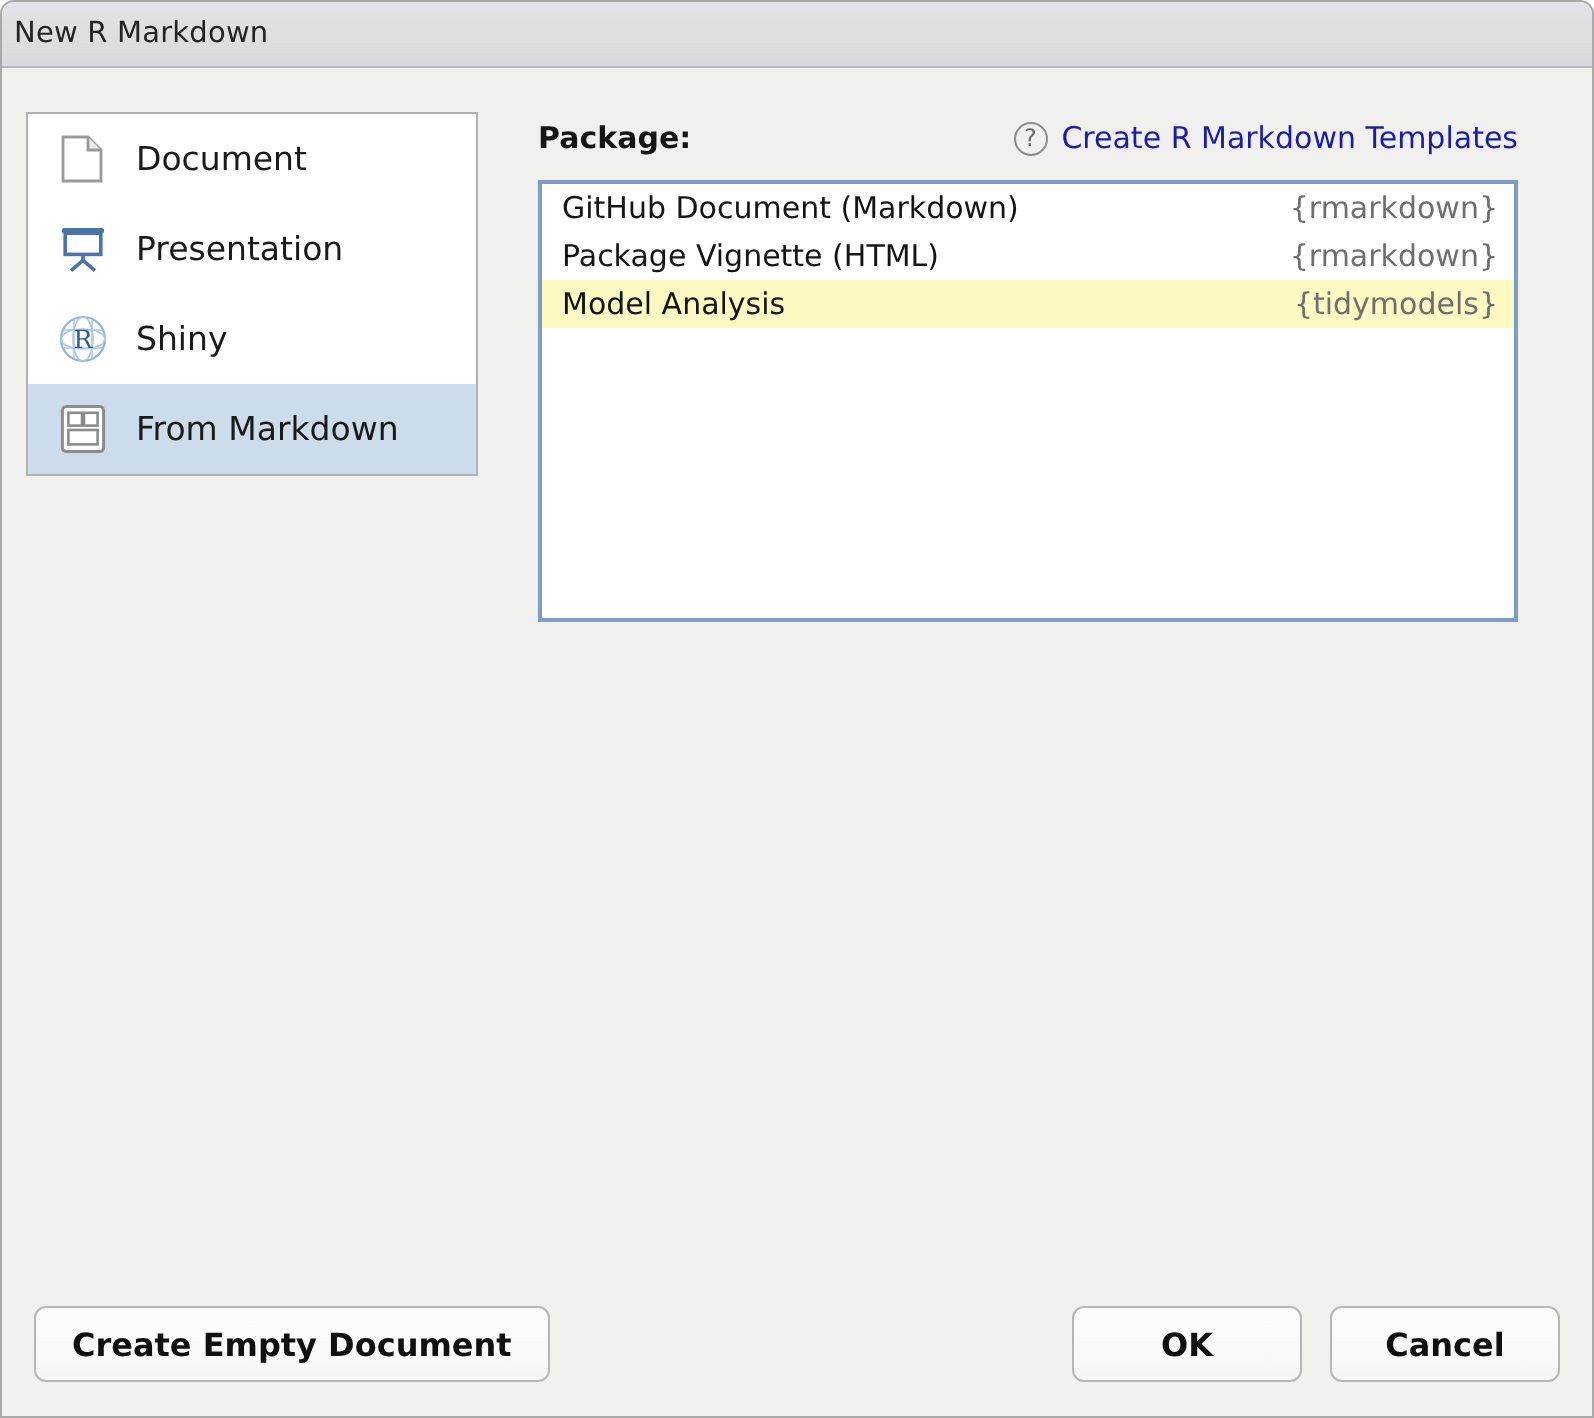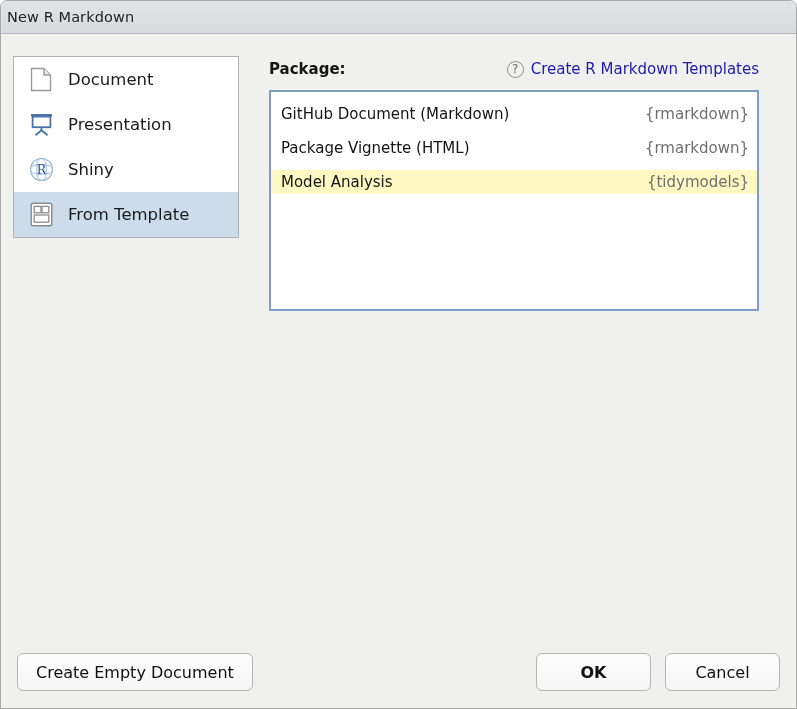--- a/index.html
+++ b/index.html
@@ -114,21 +114,20 @@
     background: #ffffff;
     border: 2px solid #7f9cc5;
     overflow: hidden;
   }
   .list-row {
     display: flex;
     align-items: center;
     height: 24px;
     padding: 0 8px 0 10px;
     cursor: default;
-    margin-top: 10px;
   }
   .list-row.selected { background: #fef9c3; }
   .row-name {
     font-size: 15px;
     color: #141414;
     white-space: nowrap;
   }
   .row-pkg {
     margin-left: auto;
     font-size: 15px;
@@ -149,20 +148,21 @@
   .btn {
     background: linear-gradient(to bottom, #fdfdfd 0%, #f6f6f6 100%);
     border: 1px solid #b6b6b6;
     border-radius: 6px;
     height: 38px;
     font-size: 16px;
     color: #101010;
     font-family: "DejaVu Sans", "Liberation Sans", sans-serif;
     padding: 0 18px;
     cursor: default;
+    font-weight: bold;
   }
   .btn-create { }
   .btn-right { margin-left: auto; display: flex; gap: 14px; }
   .btn-ok { font-weight: bold; width: 115px; padding: 0; }
   .btn-cancel { width: 115px; padding: 0; }
 </style>
 </head>
 <body>
 
 <div class="dialog">
@@ -213,21 +213,21 @@
 
       <div class="side-item selected">
         <span class="side-icon">
           <svg width="23" height="25" viewBox="0 0 23 25">
             <rect x="1.2" y="1.2" width="20.6" height="22.6" rx="2" fill="#ffffff" stroke="#8c8c8c" stroke-width="1.5"></rect>
             <rect x="4.2" y="4.4" width="6.8" height="6.4" fill="#ffffff" stroke="#8c8c8c" stroke-width="1.3"></rect>
             <rect x="12" y="4.4" width="6.8" height="6.4" fill="#ffffff" stroke="#8c8c8c" stroke-width="1.3"></rect>
             <rect x="4.2" y="13" width="14.6" height="7.2" fill="#ffffff" stroke="#8c8c8c" stroke-width="1.3"></rect>
           </svg>
         </span>
-        <span class="side-label">From Template</span>
+        <span class="side-label">From Markdown</span>
       </div>
 
     </div>
 
     <div class="panel">
 
       <div class="panel-head">
         <span class="panel-title">Package:</span>
         <span class="help-wrap">
           <span class="qmark">?</span>

